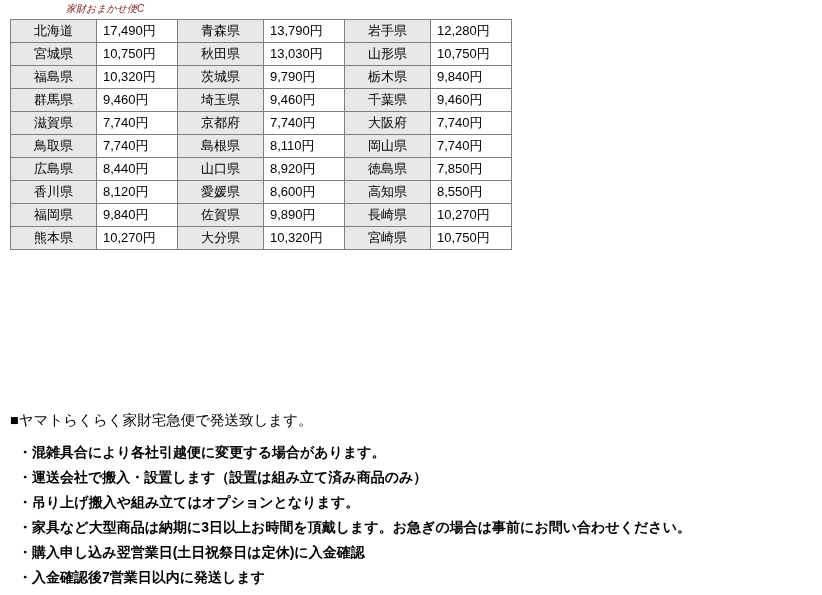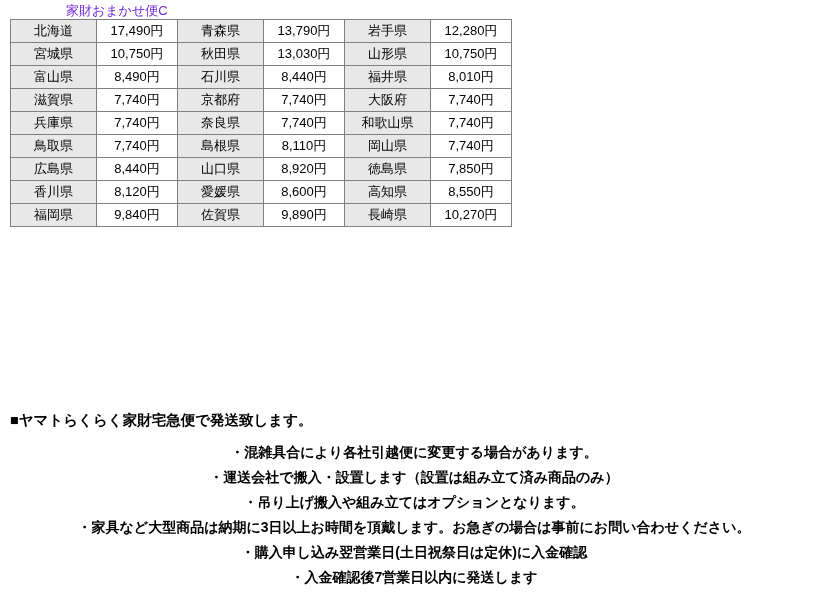--- a/index.html
+++ b/index.html
@@ -17,24 +17,25 @@
   }
   #page {
     position: relative;
     width: 822px;
     height: 595px;
   }
   .title {
     position: absolute;
     left: 66px;
     top: 2px;
-    font-size: 13px;
-    color: #6d28d9;
+    font-size: 10px;
+    color: #7f1d1d;
     font-family: "Liberation Sans", sans-serif;
     white-space: nowrap;
+    font-style: italic;
   }
   
   .price-table {
     position: absolute;
     left: 10px;
     top: 19px;
     border-collapse: collapse;
     table-layout: fixed;
   }
   .price-table td {
@@ -46,46 +47,45 @@
     vertical-align: middle;
   }
   .col-pref {
     width: 86px;
     background: #e8e8e8;
     text-align: center;
   }
   .col-price {
     width: 81px;
     background: #ffffff;
-    text-align: center;
+    text-align: left;
   }
   .empty-cell {
     background: #ffffff;
     border: 1px solid #808080;
   }
   
   .notes {
     position: absolute;
     left: 10px;
     top: 411px;
     width: 800px;
   }
   .note-head {
     font-size: 14.5px;
-    font-weight: bold;
+    font-weight: normal;
     margin: 0 0 14px 0;
     white-space: nowrap;
     letter-spacing: 0px;
   }
   .note-line {
     font-size: 14px;
     font-weight: bold;
     margin: 0 0 7px 8px;
     white-space: nowrap;
-    text-align: center;
   }
 </style>
 </head>
 <body>
 
 <div id="page">
 
   <div class="title">家財おまかせ便C</div>
 
   <table class="price-table">
@@ -102,51 +102,51 @@
 
       <tr>
         <td class="col-pref">宮城県</td>
         <td class="col-price">10,750円</td>
         <td class="col-pref">秋田県</td>
         <td class="col-price">13,030円</td>
         <td class="col-pref">山形県</td>
         <td class="col-price">10,750円</td>
       </tr>
 
-
-
-
-      <tr>
-        <td class="col-pref">富山県</td>
-        <td class="col-price">8,490円</td>
-        <td class="col-pref">石川県</td>
-        <td class="col-price">8,440円</td>
-        <td class="col-pref">福井県</td>
-        <td class="col-price">8,010円</td>
-      </tr>
+      <tr>
+        <td class="col-pref">福島県</td>
+        <td class="col-price">10,320円</td>
+        <td class="col-pref">茨城県</td>
+        <td class="col-price">9,790円</td>
+        <td class="col-pref">栃木県</td>
+        <td class="col-price">9,840円</td>
+      </tr>
+
+      <tr>
+        <td class="col-pref">群馬県</td>
+        <td class="col-price">9,460円</td>
+        <td class="col-pref">埼玉県</td>
+        <td class="col-price">9,460円</td>
+        <td class="col-pref">千葉県</td>
+        <td class="col-price">9,460円</td>
+      </tr>
+
+
 
 
 
       <tr>
         <td class="col-pref">滋賀県</td>
         <td class="col-price">7,740円</td>
         <td class="col-pref">京都府</td>
         <td class="col-price">7,740円</td>
         <td class="col-pref">大阪府</td>
         <td class="col-price">7,740円</td>
       </tr>
 
-      <tr>
-        <td class="col-pref">兵庫県</td>
-        <td class="col-price">7,740円</td>
-        <td class="col-pref">奈良県</td>
-        <td class="col-price">7,740円</td>
-        <td class="col-pref">和歌山県</td>
-        <td class="col-price">7,740円</td>
-      </tr>
 
       <tr>
         <td class="col-pref">鳥取県</td>
         <td class="col-price">7,740円</td>
         <td class="col-pref">島根県</td>
         <td class="col-price">8,110円</td>
         <td class="col-pref">岡山県</td>
         <td class="col-price">7,740円</td>
       </tr>
 
@@ -170,20 +170,28 @@
 
       <tr>
         <td class="col-pref">福岡県</td>
         <td class="col-price">9,840円</td>
         <td class="col-pref">佐賀県</td>
         <td class="col-price">9,890円</td>
         <td class="col-pref">長崎県</td>
         <td class="col-price">10,270円</td>
       </tr>
 
+      <tr>
+        <td class="col-pref">熊本県</td>
+        <td class="col-price">10,270円</td>
+        <td class="col-pref">大分県</td>
+        <td class="col-price">10,320円</td>
+        <td class="col-pref">宮崎県</td>
+        <td class="col-price">10,750円</td>
+      </tr>
 
 
     </tbody>
   </table>
 
   <div class="notes">
     <p class="note-head">■ヤマトらくらく家財宅急便で発送致します。</p>
     <p class="note-line">・混雑具合により各社引越便に変更する場合があります。</p>
     <p class="note-line">・運送会社で搬入・設置します（設置は組み立て済み商品のみ）</p>
     <p class="note-line">・吊り上げ搬入や組み立てはオプションとなります。</p>

